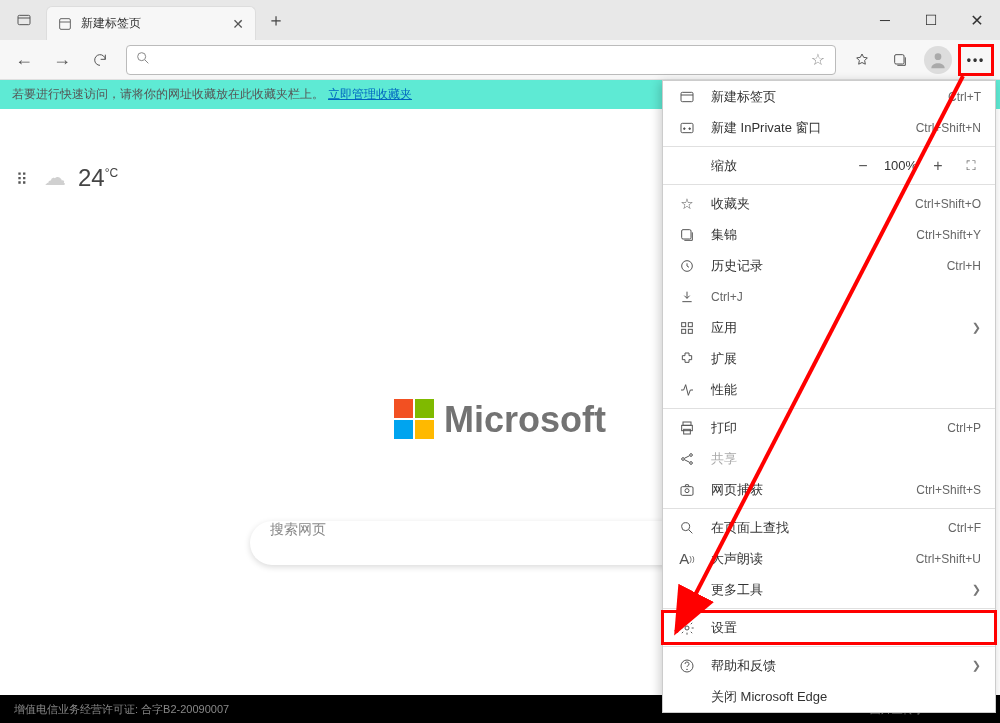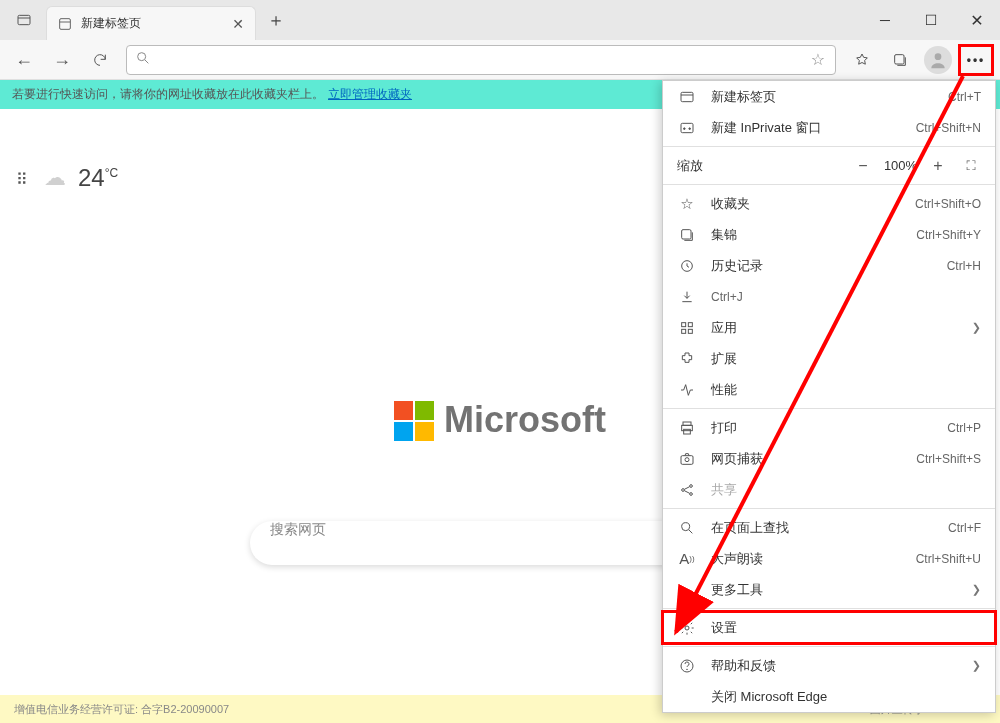--- a/index.html
+++ b/index.html
@@ -36,48 +36,48 @@
 
 
 .content { position: relative; height: calc(100% - 80px - 28px); background: #fff; }
 .weather { position: absolute; top: 55px; left: 16px; display: flex; align-items: center; gap: 12px; color: #555; }
 .grid-icon { width: 16px; height: 16px; font-size: 16px; letter-spacing: 0; }
 .cloud-icon { font-size: 22px; color: #d0d0d0; }
 .temp { font-size: 24px; font-weight: 400; color: #444; }
 .temp sup { font-size: 12px; }
 
 .center-block { position: absolute; top: 290px; left: 50%; transform: translateX(-50%); width: 500px; display: flex; flex-direction: column; align-items: center; gap: 80px; }
-.ms-logo-row { display: flex; align-items: flex-end; gap: 10px; }
+.ms-logo-row { display: flex; align-items: flex-start; gap: 10px; }
 .ms-squares { width: 40px; height: 40px; display: grid; grid-template-columns: 1fr 1fr; grid-template-rows: 1fr 1fr; gap: 2px; }
 .sq-r { background: #f25022; }
 .sq-g { background: #7fba00; }
 .sq-b { background: #00a4ef; }
 .sq-y { background: #ffb900; }
 .ms-text { font-size: 36px; color: #737373; font-weight: 600; }
 .search-box { width: 500px; height: 44px; border-radius: 22px; box-shadow: 0 2px 6px rgba(0,0,0,0.15); display: flex; align-items: flex-start; padding: 0 20px; color: #888; font-size: 14px; }
 
 
 .menu { position: absolute; top: 80px; right: 4px; width: 334px; background: #fff; border: 1px solid #ccc; box-shadow: -2px 2px 10px rgba(0,0,0,0.2); z-index: 20; }
 .menu-item { display: flex; align-items: center; height: 31px; padding: 0 14px; font-size: 13px; color: #333; }
 .menu-item.disabled { color: #aaa; }
 .menu-icon { width: 20px; height: 20px; margin-right: 14px; color: #555; display: flex; align-items: center; justify-content: center; font-size: 15px; }
 .menu-icon svg { width: 16px; height: 16px; }
 .menu-label { flex: 1; }
 .menu-shortcut { color: #666; font-size: 12px; }
 .menu-chevron { color: #777; font-size: 11px; margin-left: 8px; }
 .menu-sep { height: 1px; background: #e0e0e0; margin: 3px 0; }
 .zoom-row { display: flex; align-items: center; height: 31px; padding: 0 14px; font-size: 13px; }
-.zoom-label { color: #333; flex: 1; }
+.zoom-label { color: #333; margin-left: 34px; flex: 1; }
 .zoom-btn { width: 30px; text-align: center; color: #555; font-size: 16px; }
 .zoom-val { width: 45px; text-align: center; color: #333; font-size: 13px; }
 .zoom-expand { width: 20px; text-align: center; color: #555; margin-left: 8px; }
 .menu-item.highlighted { outline: 3px solid #ff0000; outline-offset: -1px; }
 
 
-.footer { position: absolute; bottom: 0; left: 0; right: 0; height: 28px; background: #fef9c3; display: flex; align-items: center; padding: 0 14px; font-size: 11px; color: #888; justify-content: space-between; }
+.footer { position: absolute; bottom: 0; left: 0; right: 0; height: 28px; background: #000000; display: flex; align-items: center; padding: 0 14px; font-size: 11px; color: #888; justify-content: space-between; }
 
 
 .annotation-arrow { position: absolute; top: 0; left: 0; width: 1000px; height: 723px; z-index: 30; pointer-events: none; }
 
 svg.icon { width: 16px; height: 16px; stroke: currentColor; fill: none; stroke-width: 1.5; }
 </style>
 </head>
 <body>
 
 <div class="titlebar">
@@ -270,41 +270,41 @@
     <span class="menu-icon">
         <svg class="icon" viewBox="0 0 24 24">
           <rect x="6" y="3" width="12" height="5"></rect>
           <rect x="4" y="8" width="16" height="8"></rect>
           <rect x="7" y="14" width="10" height="7"></rect>
         </svg>
       </span>
     <span class="menu-label">打印</span>
     <span class="menu-shortcut">Ctrl+P</span>
   </div>
-  <div class="menu-item">
-    <span class="menu-icon">
-        <svg class="icon" viewBox="0 0 24 24">
-          <rect x="3" y="7" width="18" height="13" rx="2"></rect>
-          <circle cx="12" cy="13" r="3"></circle>
-          <path d="M9 7l1-3h4l1 3"></path>
-        </svg>
-      </span>
-    <span class="menu-label">网页捕获</span>
-    <span class="menu-shortcut">Ctrl+Shift+S</span>
-  </div>
   <div class="menu-item disabled">
     <span class="menu-icon">
         <svg class="icon" viewBox="0 0 24 24">
           <circle cx="6" cy="12" r="2"></circle>
           <circle cx="18" cy="6" r="2"></circle>
           <circle cx="18" cy="18" r="2"></circle>
           <path d="M8 11l8-4M8 13l8 4"></path>
         </svg>
       </span>
     <span class="menu-label">共享</span>
+  </div>
+  <div class="menu-item">
+    <span class="menu-icon">
+        <svg class="icon" viewBox="0 0 24 24">
+          <rect x="3" y="7" width="18" height="13" rx="2"></rect>
+          <circle cx="12" cy="13" r="3"></circle>
+          <path d="M9 7l1-3h4l1 3"></path>
+        </svg>
+      </span>
+    <span class="menu-label">网页捕获</span>
+    <span class="menu-shortcut">Ctrl+Shift+S</span>
   </div>
   <div class="menu-sep"></div>
   <div class="menu-item">
     <span class="menu-icon">
         <svg class="icon" viewBox="0 0 24 24">
           <circle cx="10" cy="10" r="6"></circle>
           <path d="M15 15l5 5"></path>
         </svg>
       </span>
     <span class="menu-label">在页面上查找</span>

